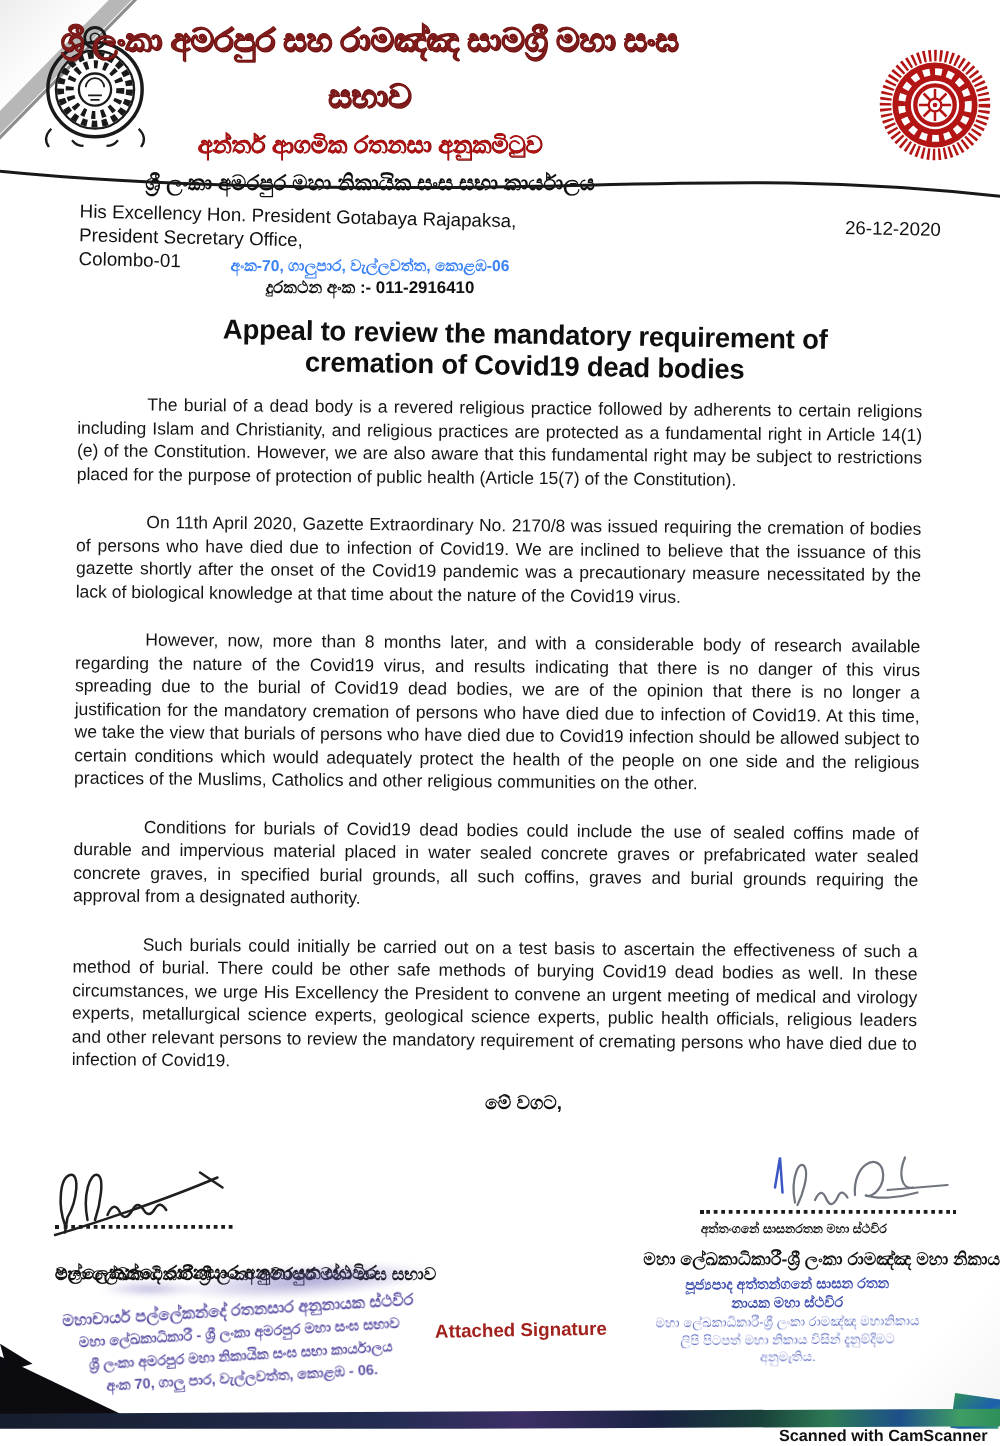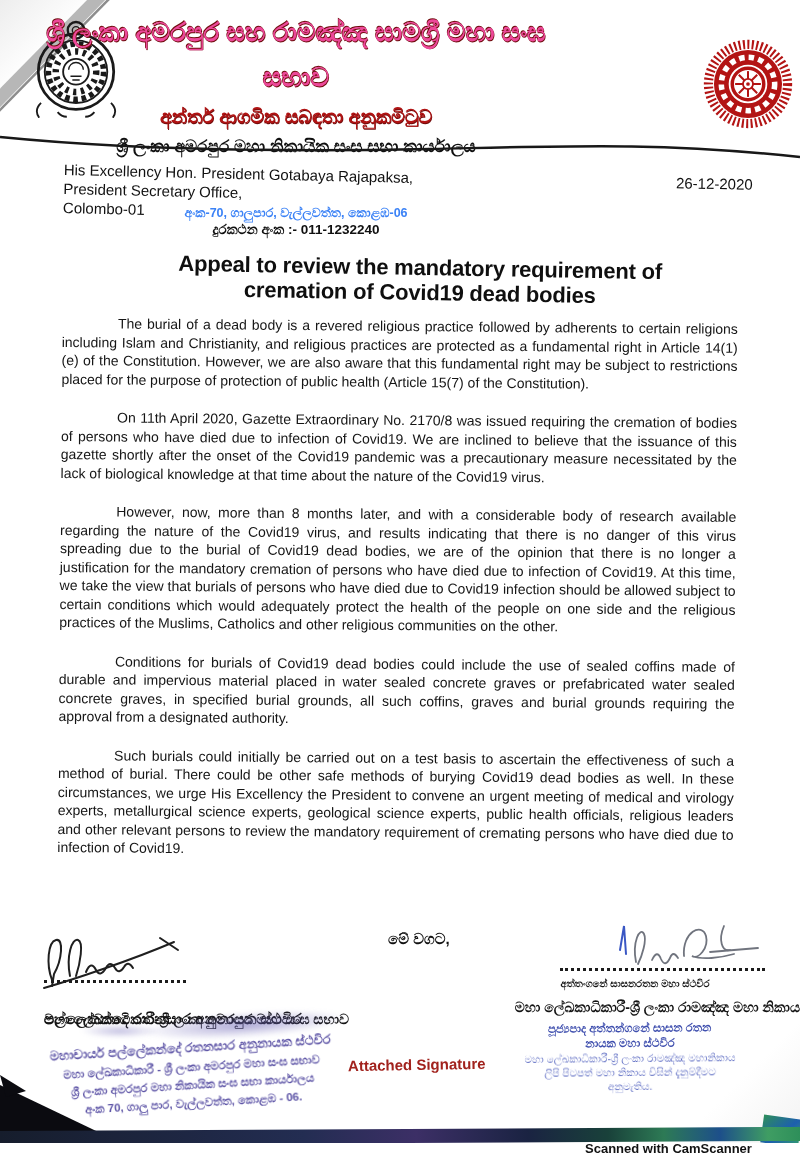--- a/index.html
+++ b/index.html
@@ -8,22 +8,22 @@
     position:relative;
     font-family:"Liberation Sans","DejaVu Sans",sans-serif;
     background:linear-gradient(135deg,#ededed 0,#ffffff 5%,#ffffff 93%,#f1f1f1 100%);
     overflow:hidden;
     color:#141414;
   }
   .abs { position:absolute; }
 
   
   .letterhead-text { top:10px; left:40px; width:512px; text-align:center; }
-  .lh1 { font-size:26px; font-weight:bold; color:#ec4899; line-height:45px;
-         text-shadow:0.6px 0.6px 0 #6e0b0b, -0.6px -0.6px 0 #6e0b0b; }
+  .lh1 { font-size:26px; font-weight:bold; color:#7f1d1d; line-height:45px;
+         text-shadow:0.6px 0.6px 0 #6e0b0b, -0.6px -0.6px 0 #6e0b0b;font-family:Liberation Serif, serif; }
   .lh2 { font-size:19px; font-weight:bold; color:#b11414; line-height:33px;
          text-shadow:0.5px 0.5px 0 #6e0b0b; }
   .lh3 { font-size:17px; font-weight:bold; color:#101010; line-height:28px; }
   .lh4 { font-size:12.5px; font-weight:bold; color:#3b82f6; line-height:16px;margin-top:44px; }
   .lh5 { font-size:13.5px; font-weight:bold; color:#101010; line-height:18px; }
   .rule-svg { top:125px; left:0; }
   .pen-svg  { top:0; left:0; }
   .seal-left  { top:18px; left:30px; }
   .seal-right { top:36px; left:702px; }
 
@@ -35,21 +35,21 @@
            font-size:22px; line-height:25px; font-weight:600; letter-spacing:-0.2px;
            transform:rotate(1deg); color:#0f0f0f; }
 
   
   .body-text { top:314px; left:62px; width:676px;
                transform:rotate(0.5deg); transform-origin:left top; }
   .body-text p { font-size:14px; line-height:18.5px; text-align:justify;
                  text-indent:56px; margin-bottom:20px; color:#151515; }
 
   
-  .salutation { top:930px; left:388px; font-size:15px; font-weight:bold; color:#111; }
+  .salutation { top:874px; left:388px; font-size:15px; font-weight:bold; color:#111; }
   .sig-left-svg  { top:930px; left:42px; }
   .dots-left  { top:980px; left:44px; width:142px; border-bottom:3px dotted #1c1c1c; }
   .sig-left-name  { top:1010px; left:44px; font-size:15px; font-weight:bold; color:#141414; }
   .sig-left-title { top:1011px; left:44px; font-size:14px; font-weight:bold; color:#141414; }
 
   .sig-right-svg { top:922px; left:612px; }
   .dots-right { top:968px; left:560px; width:205px; border-bottom:3px dotted #1c1c1c; }
   .sig-right-name  { top:978px; left:470px; width:330px; text-align:center;
                      font-size:10px; font-weight:bold; color:#141414; }
   .sig-right-title { top:999px; left:440px; width:360px; text-align:right;
@@ -75,21 +75,21 @@
               color:#a1221d; transform:rotate(-1deg); }
 
   .corner-shadow { top:1075px; left:0; }
   .photo-edge { top:1129px; left:0; width:800px; height:14px; transform:rotate(-0.3deg);
     background:linear-gradient(90deg,#161d2c 0%,#232d52 38%,#3c2f66 52%,#1a2342 66%,
                #19413a 76%,#2d7a55 83%,#1d4f8a 90%,#3f9d63 96%,#2e8f5a 100%); }
   .bar-tail { top:1117px; left:762px; width:38px; height:28px; transform:rotate(8deg);
     background:linear-gradient(135deg,#2e8f5a 0%,#1d5fae 55%,#34a06b 100%); }
   .scan-strip { top:1143px; left:0; width:800px; height:14px; background:#ffffff; }
   .scanner-label { top:1141px; left:585px; width:205px; font-size:13px; font-weight:bold;
-                   color:#111; text-align:left; }
+                   color:#111; text-align:right; }
 </style>
 </head>
 <body>
 
 <svg class="abs pen-svg" width="120" height="112">
   <line x1="-6" y1="104" x2="104" y2="-8" stroke="#b7b7b7" stroke-width="13"></line>
   <line x1="-2" y1="112" x2="110" y2="-2" stroke="#8d8d8d" stroke-width="2.5"></line>
 </svg>
 
 <svg class="abs seal-left" width="92" height="100" viewBox="0 0 100 108" fill="none" stroke="#1a1a1a">
@@ -116,24 +116,24 @@
     <line x1="40" y1="40" x2="60" y2="60"></line>
     <line x1="60" y1="40" x2="40" y2="60"></line>
   </g>
   <circle cx="50" cy="50" r="16" fill="none" stroke="#b31414" stroke-width="1.5"></circle>
   <circle cx="50" cy="50" r="5.5" fill="#ffffff" stroke="#b31414" stroke-width="2"></circle>
   <circle cx="50" cy="50" r="2" fill="#b31414"></circle>
 </svg>
 
 <div class="abs letterhead-text">
   <div class="lh1">ශ්‍රී ලංකා අමරපුර සහ රාමඤ්ඤ සාමග්‍රී මහා සංඝ සභාව</div>
-  <div class="lh2">අන්තර් ආගමික සබඳතා අනුකමිටුව</div>
+  <div class="lh2">අන්තර් ආගමික රතනසා අනුකමිටුව</div>
   <div class="lh3">ශ්‍රී ලංකා අමරපුර මහා නිකායික සංඝ සභා කාර්යාලය</div>
   <div class="lh4">අංක-70, ගාලුපාර, වැල්ලවත්ත, කොළඹ-06</div>
-  <div class="lh5">දුරකථන අංක :- 011-1232240</div>
+  <div class="lh5">දුරකථන අංක :- 011-2916410</div>
 </div>
 
 <svg class="abs rule-svg" width="800" height="45">
   <path d="M0,12 C120,24 280,27 430,24 C570,21 660,17 800,32" stroke="#181818" stroke-width="2.4" fill="none"></path>
 </svg>
 
 <div class="abs recipient">
   <div>His Excellency Hon. President Gotabaya Rajapaksa,</div>
   <div>President Secretary Office,</div>
   <div>Colombo-01</div>

